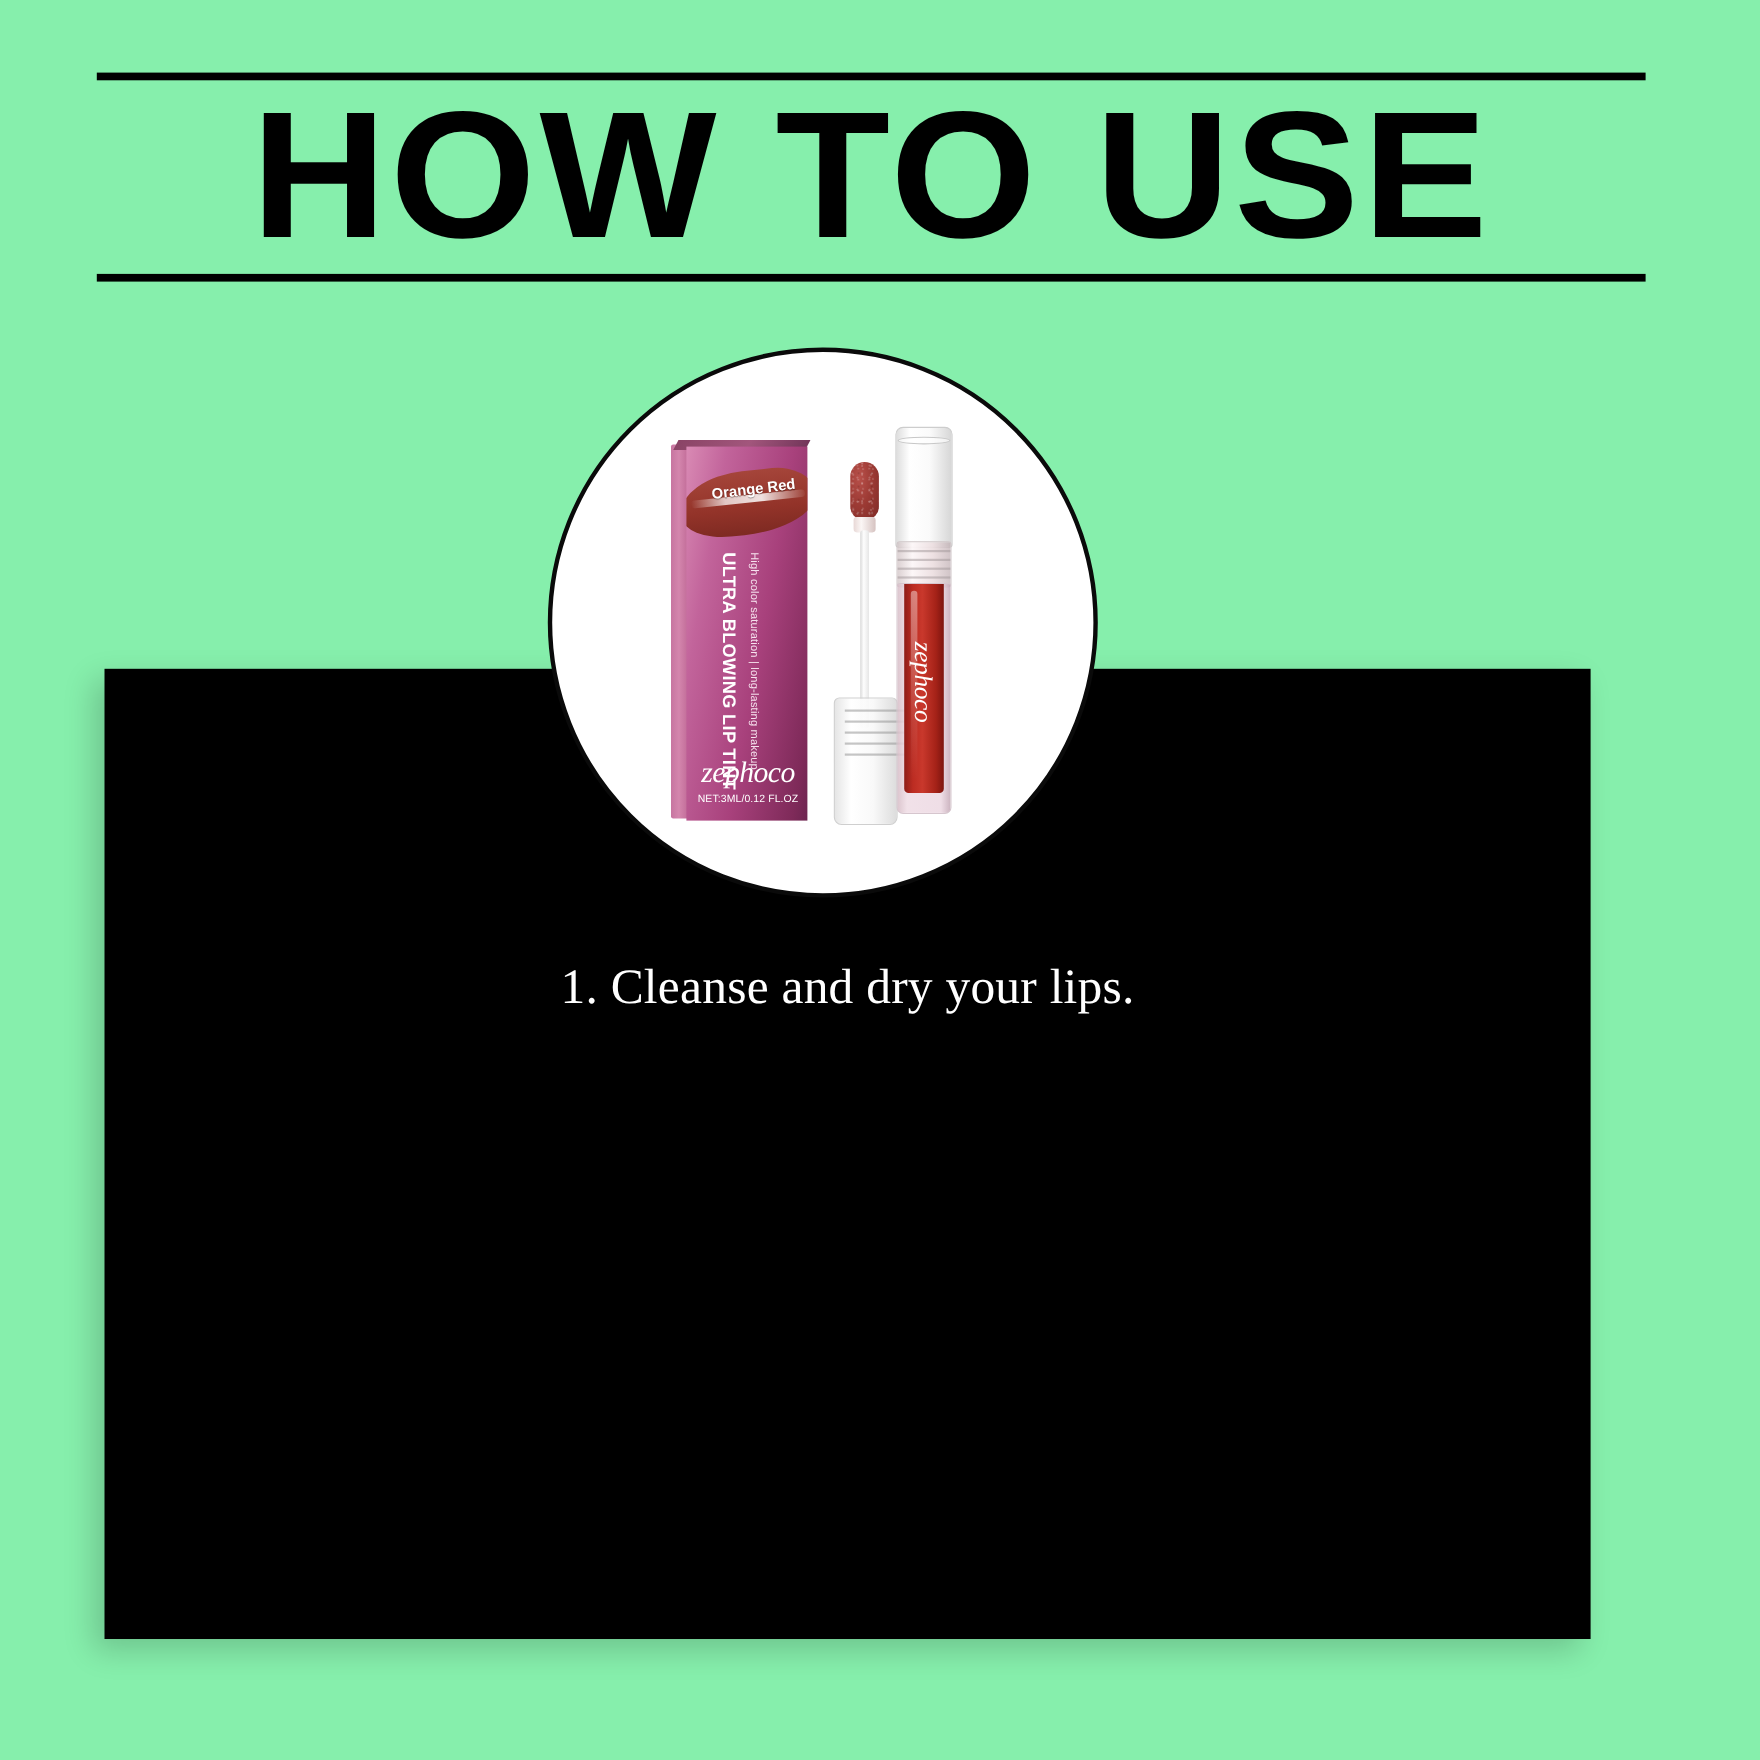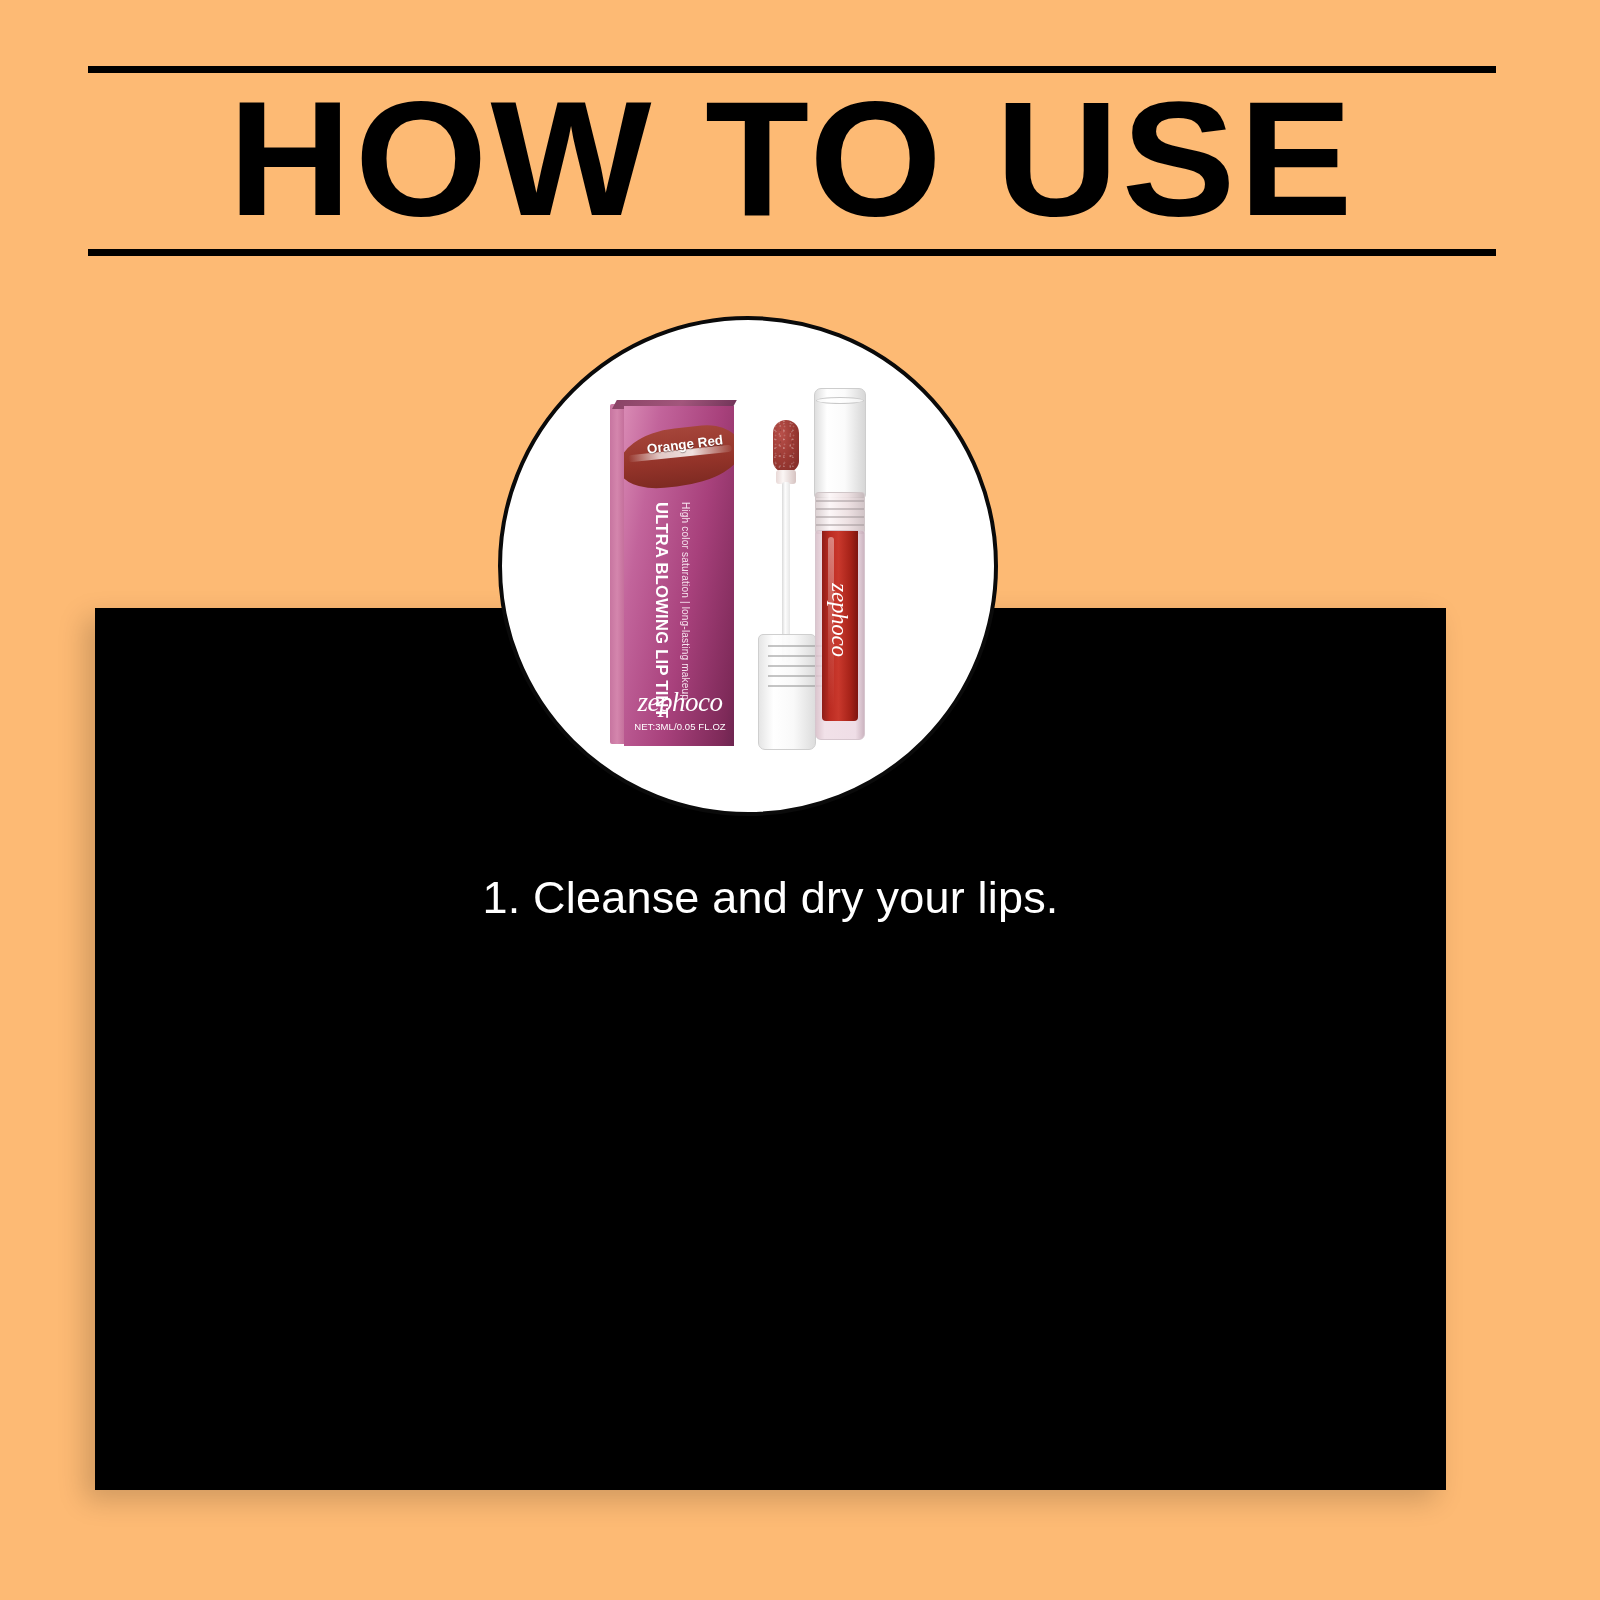--- a/index.html
+++ b/index.html
@@ -7,21 +7,21 @@
     padding: 0;
     background: #ffffff;
   }
   body {
     font-family: "Liberation Sans", sans-serif;
   }
   #page {
     position: relative;
     width: 1600px;
     height: 1600px;
-    background: #fdba74;
+    background: #86efac;
     overflow: hidden;
   }
 
   
   #header {
     position: absolute;
     left: 88px;
     top: 66px;
     width: 1408px;
     height: 190px;
@@ -63,21 +63,21 @@
     background: #000000;
     box-shadow: -10px 10px 26px rgba(0,0,0,0.18);
   }
   #instructions-text {
     position: absolute;
     left: 60px;
     top: 255px;
     width: 1231px;
     text-align: center;
     color: #ffffff;
-    font-family: Liberation Sans, sans-serif;
+    font-family: Liberation Serif, serif;
     font-weight: 300;
     font-size: 45px;
     line-height: 69px;
     letter-spacing: 0.2px;
   }
   #instructions-text .line { display: block; }
 
   
   #product-circle {
     position: absolute;
@@ -402,21 +402,21 @@
     <div id="product-box">
       <div id="box-side"></div>
       <div id="box-top"></div>
       <div id="box-front">
         <div id="box-swash"></div>
         <div id="box-swash-gloss"></div>
         <div id="shade-label">Orange Red</div>
         <div id="box-product-name">ULTRA BLOWING LIP TINT</div>
         <div id="box-tagline">High color saturation | long-lasting makeup</div>
         <div id="box-brand">zephoco</div>
-        <div id="box-netweight">NET:3ML/0.05 FL.OZ</div>
+        <div id="box-netweight">NET:3ML/0.12 FL.OZ</div>
       </div>
     </div>
 
     <div id="applicator">
       <div id="wand-tip"></div>
       <div id="wand-tip-speckle"></div>
       <div id="wand-collar"></div>
       <div id="wand-stem"></div>
       <div id="wand-cap">
         <div class="wand-rib" style="top:10px;"></div>

